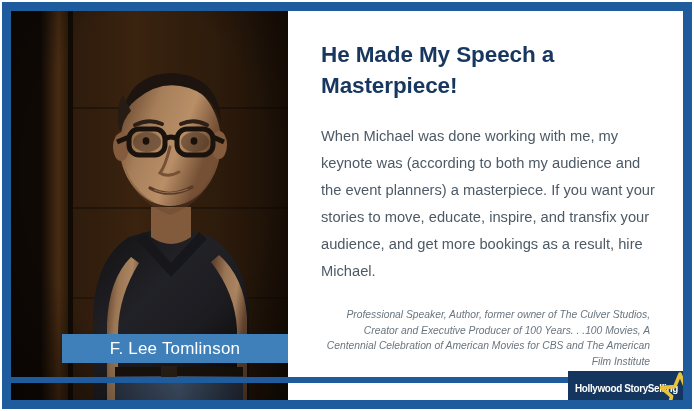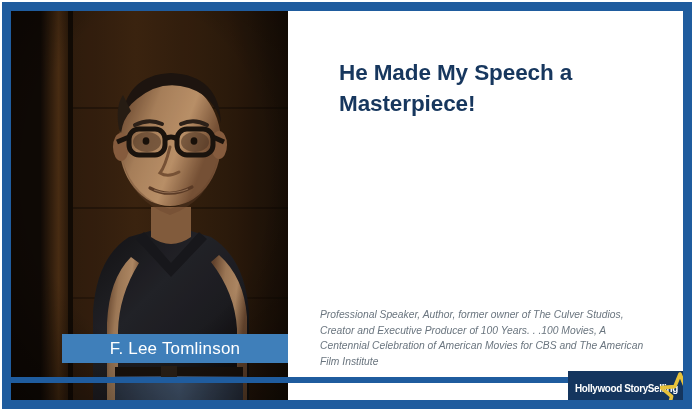--- a/index.html
+++ b/index.html
@@ -71,21 +71,21 @@
     width: 395px;
     height: 389px;
     background: #ffffff;
   }
 
   .headline {
     position: absolute;
     left: 33px;
     top: 28px;
     width: 330px;
-    margin: 18px;
+    margin: 0;
     font-size: 22.5px;
     line-height: 31px;
     font-weight: bold;
     color: #17375e;
     letter-spacing: -0.1px;
   }
 
   .body-copy {
     position: absolute;
     left: 33px;
@@ -100,20 +100,21 @@
   .attribution {
     position: absolute;
     left: 32px;
     top: 296px;
     width: 330px;
     margin: 0;
     font-size: 10.3px;
     line-height: 15.5px;
     font-style: italic;
     color: #6a757f;
+    text-align: right;
   }
 
   
   .bottom-bar {
     position: absolute;
     left: -11px;
     bottom: 17px;
     width: 580px;
     height: 6px;
     background: #1f5c9e;
@@ -253,20 +254,21 @@
         <rect x="0" y="0" width="277" height="389" fill="#3a1f08" opacity="0.10"></rect>
       </svg>
 
       <div class="name-banner">F. Lee Tomlinson</div>
     </div>
 
     <div class="text-panel">
 
       <h1 class="headline">He Made My Speech a Masterpiece!</h1>
 
+      <p class="body-copy">When Michael was done working with me, my keynote was (according to both my audience and the event planners) a masterpiece. If you want your stories to move, educate, inspire, and transfix your audience, and get more bookings as a result, hire Michael.</p>
 
       <p class="attribution">Professional Speaker, Author, former owner of The Culver Studios, Creator and Executive Producer of 100 Years. . .100 Movies, A Centennial Celebration of American Movies for CBS and The American Film Institute</p>
     </div>
 
     <div class="bottom-bar"></div>
 
     <div class="logo-box">
       <span class="logo-text">Hollywood StorySelling</span>
       <svg class="logo-star" viewBox="0 0 40 40" aria-hidden="true">
         <polygon points="20,2 25.2,14.6 38.8,15.6 28.4,24.4 31.7,37.6 20,30.3 8.3,37.6 11.6,24.4 1.2,15.6 14.8,14.6" fill="none" stroke="#e8c23a" stroke-width="3.6" stroke-linejoin="round"></polygon>

